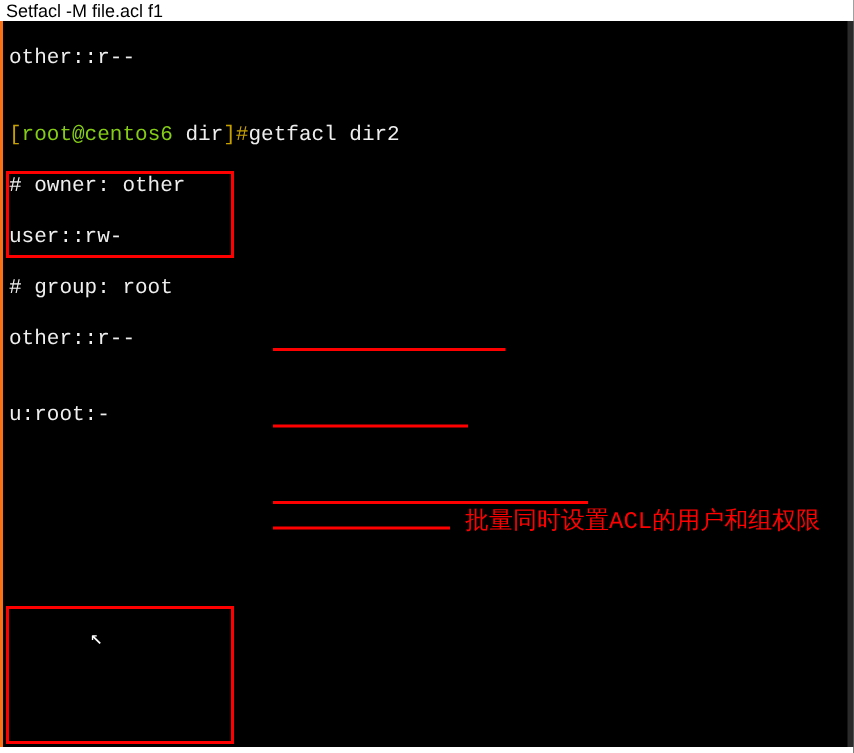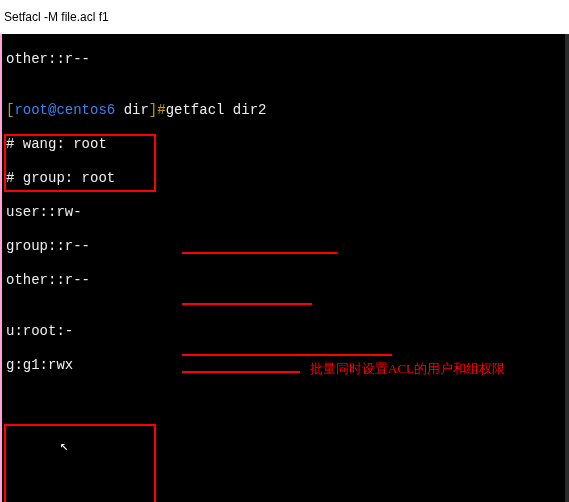--- a/index.html
+++ b/index.html
@@ -4,82 +4,80 @@
 <style>
   body {
     margin: 0;
     padding: 0;
     font-family: Arial, sans-serif;
     background: #fff;
     width: 569px;
   }
   .header-text {
     font-size: 12px;
-    padding: 10px 4px;
+    padding: 0 4px;
     color: #000;
     background: #fff;
   }
   .terminal {
     background: #000;
     font-family: "Courier New", monospace;
     font-size: 14px;
     line-height: 17px;
     padding: 0 16px 4px 4px;
     position: relative;
     white-space: pre;
     height: 480px;
-    border-left: 2px solid #f9a8d4;
+    border-left: 2px solid #f97316;
     border-right: 4px solid #2a2a2a;
   }
   .line { white-space: pre; }
   .white { color: #eeeeee; }
-  .prompt-host { color: #3b82f6; }
+  .prompt-host { color: #84cc16; }
   .prompt-bracket { color: #c5a000; }
   .redbox {
     position: absolute;
     border: 2px solid #ff0000;
     pointer-events: none;
   }
   .redunderline {
     position: absolute;
     border-bottom: 2px solid #ff0000;
     pointer-events: none;
   }
   .anno {
     position: absolute;
     color: #ff0000;
-    font-family: Liberation Serif, serif;
-    font-size: 13px;
+    font-family: Liberation Mono, monospace;
+    font-size: 16px;
     pointer-events: none;
   }
   .cursor-arrow {
     position: absolute;
     color: #ffffff;
     font-size: 14px;
     pointer-events: none;
     text-shadow: 0 0 2px #000;
   }
 </style>
 </head>
 <body>
 
 <div class="header-text">Setfacl -M  file.acl  f1</div>
 
 <div class="terminal">
 <div class="line white">other::r--</div>
 <div class="line white"></div>
 <div class="line"><span class="prompt-bracket">[</span><span class="prompt-host">root@centos6</span><span class="white"> dir</span><span class="prompt-bracket">]#</span><span class="white">getfacl dir2</span></div>
-<div class="line white"># wang: root</div>
+<div class="line white"># owner: other</div>
+<div class="line white">user::rw-</div>
 <div class="line white"># group: root</div>
-<div class="line white">user::rw-</div>
-<div class="line white">group::r--</div>
 <div class="line white">other::r--</div>
 <div class="line white"></div>
 <div class="line white">u:root:-</div>
-<div class="line white">g:g1:rwx</div>
 
 
 
 
 
 
 
 
 
 

